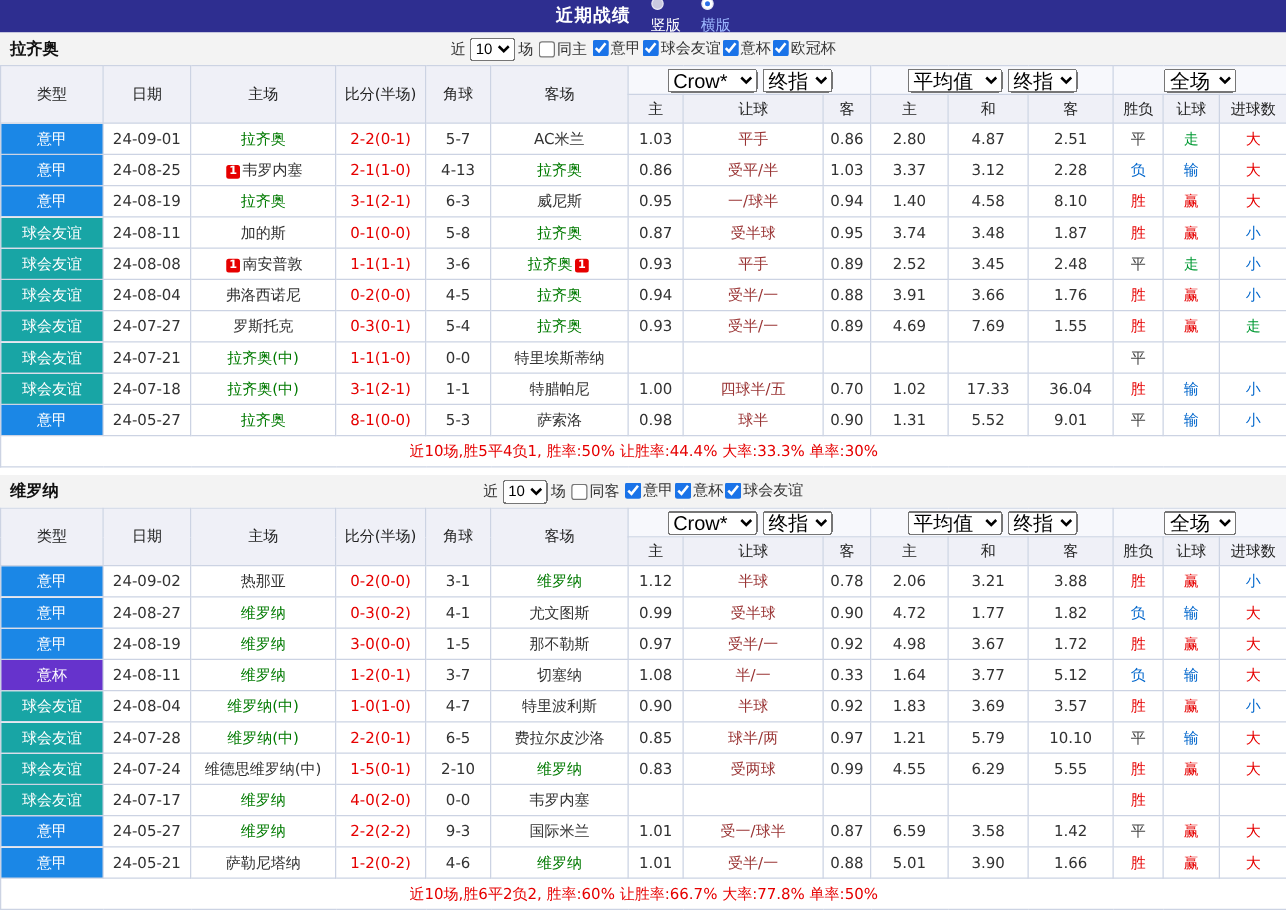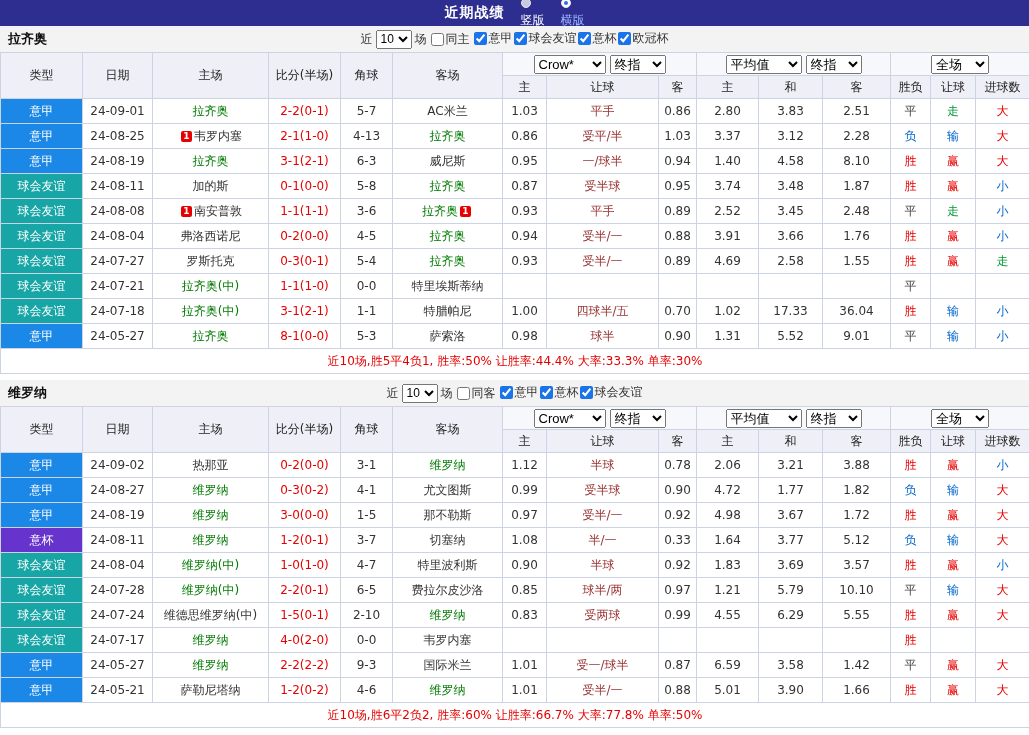--- a/index.html
+++ b/index.html
@@ -33,21 +33,21 @@
   .filters select{height:19px; font-size:12px;}
   .filters label{display:inline-flex; align-items:center; gap:1px; cursor:pointer;}
   .filters input[type=checkbox]{width:13px; height:13px; margin:0 1px; accent-color:#1a73e8;}
   
   table{border-collapse:collapse; table-layout:fixed; width:1029px;}
   th,td{border:1px solid var(--c-border); text-align:center; padding:0 2px;
         overflow:hidden; white-space:nowrap; height:25px;}
   thead th{background:var(--c-headbg); font-weight:normal; color:#222; height:23px;}
   thead .sel-cell{background:#f7f8fc;}
   .sel-wrap{display:flex; justify-content:center; gap:4px;}
-  .sel-wrap select{height:19px; font-size:13px; max-width:100%;}
+  .sel-wrap select{height:19px; font-size:16px; max-width:100%;}
   tbody td{background:#fff;}
   td.type-cell{color:#fff;}
   td.score{color:var(--c-score);}
   td.handicap{color:var(--c-handicap);}
   .focus{color:var(--c-focus);}
   .badge{display:inline-block; background:#e60000; color:#fff; font-size:9px; font-weight:bold;
         line-height:11px; width:11px; height:11px; border-radius:2px; margin:0 2px; vertical-align:1px;}
   tfoot td.summary{color:var(--c-score); height:25px; background:#fff;}
   .section + .section{margin-top:6px;}
 </style>
@@ -153,21 +153,21 @@
           <td class="type-cell" style="background: rgb(27, 135, 230);">意甲</td>
           <td>24-09-01</td>
           <td class="team"><span class="focus">拉齐奥</span></td>
           <td class="score">2-2(0-1)</td>
           <td>5-7</td>
           <td class="team"><span>AC米兰</span></td>
           <td>1.03</td>
           <td class="handicap">平手</td>
           <td>0.86</td>
           <td>2.80</td>
-          <td>3.83</td>
+          <td>4.87</td>
           <td>2.51</td>
           <td class="res" style="color: rgb(68, 68, 68);">平</td>
           <td class="res" style="color: rgb(0, 153, 51);">走</td>
           <td class="res" style="color: rgb(230, 0, 0);">大</td>
         </tr>
         <tr>
           <td class="type-cell" style="background: rgb(27, 135, 230);">意甲</td>
           <td>24-08-25</td>
           <td class="team"><span class="badge">1</span><span>韦罗内塞</span></td>
           <td class="score">2-1(1-0)</td>
@@ -255,21 +255,21 @@
           <td class="type-cell" style="background: rgb(24, 165, 165);">球会友谊</td>
           <td>24-07-27</td>
           <td class="team"><span>罗斯托克</span></td>
           <td class="score">0-3(0-1)</td>
           <td>5-4</td>
           <td class="team"><span class="focus">拉齐奥</span></td>
           <td>0.93</td>
           <td class="handicap">受半/一</td>
           <td>0.89</td>
           <td>4.69</td>
-          <td>2.58</td>
+          <td>7.69</td>
           <td>1.55</td>
           <td class="res" style="color: rgb(230, 0, 0);">胜</td>
           <td class="res" style="color: rgb(230, 0, 0);">赢</td>
           <td class="res" style="color: rgb(0, 153, 51);">走</td>
         </tr>
         <tr>
           <td class="type-cell" style="background: rgb(24, 165, 165);">球会友谊</td>
           <td>24-07-21</td>
           <td class="team"><span class="focus">拉齐奥(中)</span></td>
           <td class="score">1-1(1-0)</td>

